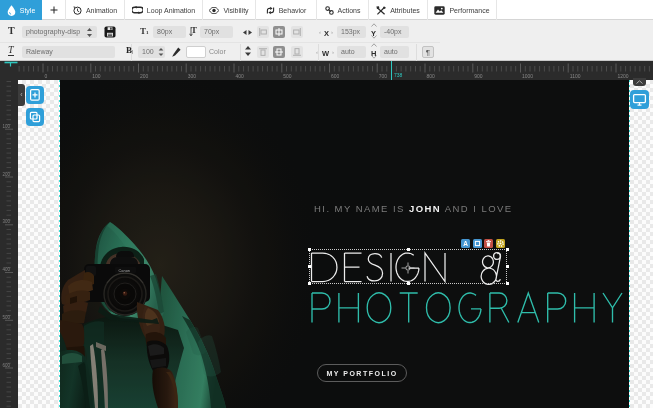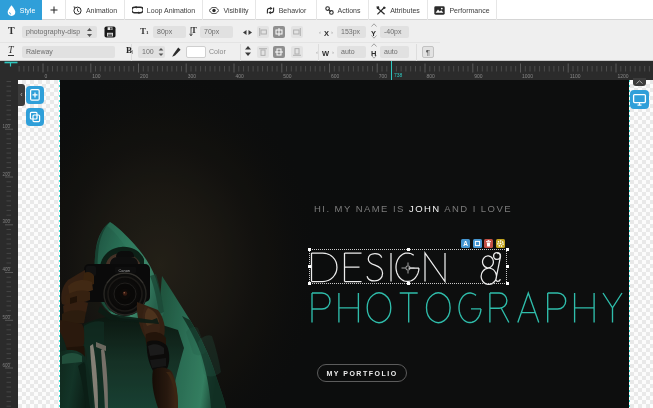--- a/index.html
+++ b/index.html
@@ -18,21 +18,21 @@
 #vruler{position:absolute;left:0;top:80px;width:18px;height:328px;background:#2b2b2b}
 .checker{position:absolute;background-color:#fcfcfc;background-image:
 linear-gradient(45deg,#e9e9e9 25%,transparent 25%,transparent 75%,#e9e9e9 75%),
 linear-gradient(45deg,#e9e9e9 25%,transparent 25%,transparent 75%,#e9e9e9 75%);
 background-size:8px 8px;background-position:0 0,4px 4px}
 #page{position:absolute;left:60px;top:80px;width:569px;height:328px;background:#0d0e0e;overflow:hidden}
 .dashv{position:absolute;top:80px;width:1px;height:328px;
 background-image:repeating-linear-gradient(to bottom,#3adfd6 0,#3adfd6 2.5px,rgba(0,0,0,0) 2.5px,rgba(0,0,0,0) 5px)}
 .bluebtn{position:absolute;width:18px;height:18px;border-radius:4px;background:#2f9fd9}
 .hint{position:absolute;color:#7b7b7b;font-size:9.5px;letter-spacing:1.45px;white-space:nowrap}
-.hint b{color:#f2f2f2;font-weight:normal}
+.hint b{color:#f2f2f2;font-weight:bold}
 .selbox{position:absolute;border:1px dotted #c9c9c9}
 .hdl{position:absolute;width:3px;height:3px;background:#fff}
 .mini{position:absolute;width:9px;height:9px;border-radius:1.5px}
 #portfolio{position:absolute;left:317px;top:364px;width:90px;height:18px;border:1px solid #5c5c5c;
 border-radius:9px;color:#ececec;font-size:7px;font-weight:bold;letter-spacing:1.5px;
 display:flex;align-items:center;justify-content:center}
 .sidetab{position:absolute;background:#3c3c3c;color:#b5b5b5}
 </style></head><body>
 <div id="tabbar">
     <div class="tab" style="left:0px;width:42px;background:#2f9fd9;color:#fff;border-right:none">

